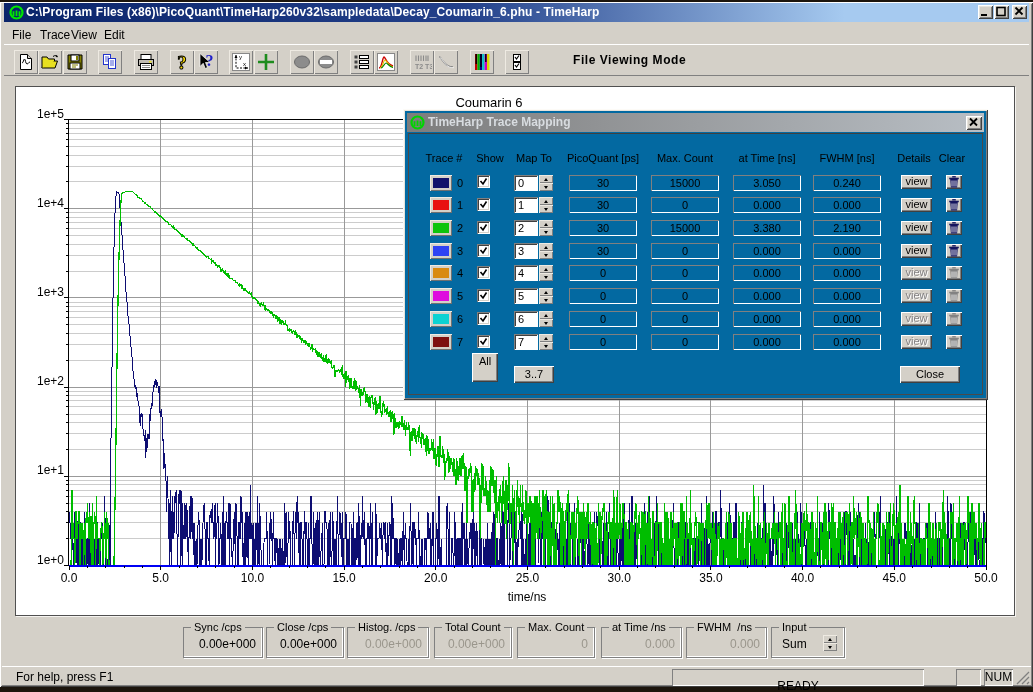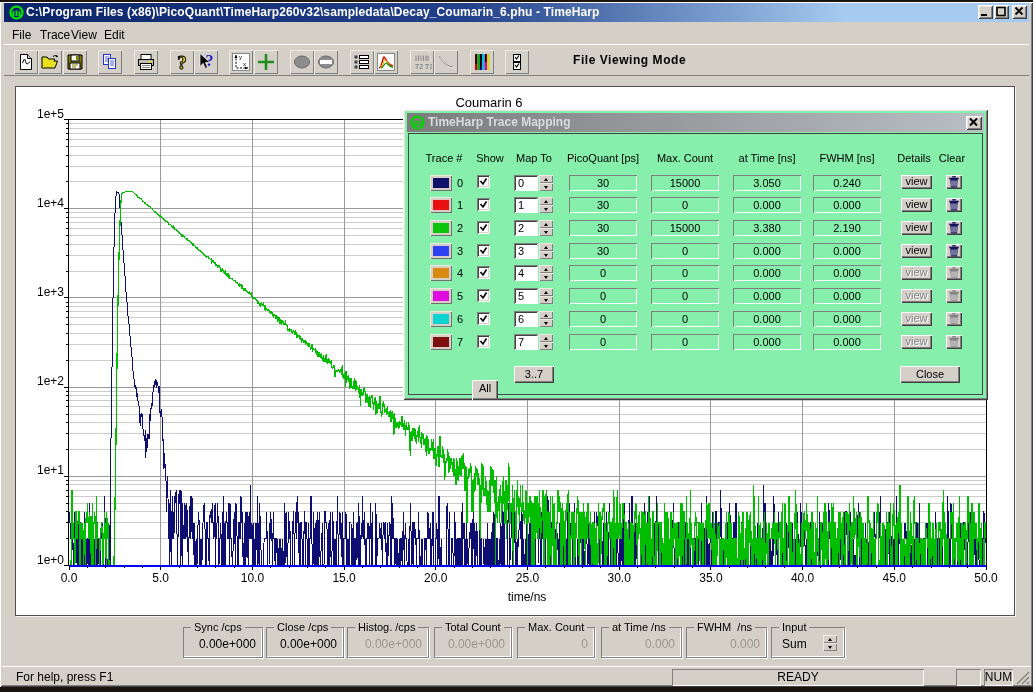--- a/index.html
+++ b/index.html
@@ -21,21 +21,21 @@
 .tbtn svg{position:absolute;left:2px;top:2px}
 #fvm{position:absolute;left:569px;top:8px;font-size:12px;font-weight:bold;color:#000;letter-spacing:.55px}
 #chartpanel{position:absolute;left:15px;top:86px;width:1000px;height:530px;background:#fff;
  border:1px solid #505050;box-shadow:1px 1px 0 #f6f4f0}
 .gb{position:absolute;border:1px solid #808080;box-shadow:inset -1px -1px 0 #fff,1px 1px 0 #fff;height:31px}
 .gb .lab{position:absolute;top:-7px;left:7px;background:#d4d0c8;padding:0 3px;font-size:11px;color:#000;white-space:nowrap}
 .gb .val{position:absolute;right:6px;top:9px;font-size:12px;color:#000}
 .gb .valg{position:absolute;right:6px;top:9px;font-size:12px;color:#9a968c}
 #statusbar{position:absolute;left:2px;top:666px;width:1029px;height:20px;border-top:1px solid #fff;font-size:12px;color:#000}
 .sunkbox{position:absolute;top:2px;height:17px;box-shadow:inset 1px 1px 0 #808080,inset -1px -1px 0 #fff;font-size:12px}
-#dlg{position:absolute;left:403px;top:109px;width:585px;height:291px;background:#86efac;
+#dlg{position:absolute;left:403px;top:109px;width:585px;height:291px;background:#0369a1;
  box-shadow:inset 1px 1px 0 #fdfbf7,inset -1px -1px 0 #404040,inset 2px 2px 0 #e8e4dc,inset -2px -2px 0 #808080}
 #dlgtitle{position:absolute;left:4px;top:4px;width:577px;height:19px;
  background:linear-gradient(90deg,#7d7d7d,#b8bec4);color:#d8dce0;font-size:12px;font-weight:bold;line-height:19px}
 #dlgclient{position:absolute;left:5px;top:24px;width:575px;height:262px;border:1px solid #4a4a4a;border-top-color:#404040}
 .hdr{position:absolute;top:46px;font-size:11px;color:#000;text-align:center}
 .fld{position:absolute;width:68px;height:16px;box-shadow:inset 1px 1px 0 #808080,inset -1px -1px 0 #fff;
  font-size:11px;text-align:center;line-height:16px;color:#000}
 .mapto{position:absolute;width:24px;height:16px;background:#fff;box-shadow:inset 1px 1px 0 #808080,inset -1px -1px 0 #fff,inset 2px 2px 0 #404040;font-size:11px;line-height:16px;padding-left:4px;color:#000}
 .spin{position:absolute;width:14px;height:16px}
 .spin .u,.spin .d{position:absolute;left:0;width:14px;height:8px;background:#d4d0c8;
@@ -285,21 +285,21 @@
       <div class="u">
         <i></i>
       </div>
       <div class="d">
         <i></i>
       </div>
     </div>
   </div>
  <div id="statusbar">
   <span style="position:absolute;left:14px;top:3px">For help, press F1</span>
-  <div class="sunkbox" style="left:670px;width:252px;text-align:center;padding-top:1px">READY</div>
+  <div class="sunkbox" style="left:670px;width:252px;text-align:center;padding-top:10px">READY</div>
   <div class="sunkbox" style="left:954px;width:25px"></div>
   <div class="sunkbox" style="left:982px;width:29px;text-align:center;padding-top:1px">NUM</div>
   <svg style="position:absolute;left:1014px;top:4px" width="14" height="14">
       <path d="M13 1L1 13M13 6L6 13M13 11L11 13" stroke="#808080" stroke-width="1.3"></path>
     </svg>
  </div>
  <div id="dlg">
     <div id="dlgtitle">
       <svg style="position:absolute;left:3px;top:2px" width="15" height="15" viewBox="0 0 15 15">
         <circle cx="7.5" cy="7.5" r="6" fill="none" stroke="#00d400" stroke-width="2.2"></circle>
@@ -563,16 +563,16 @@
     <div class="fld" style="left:248px;top:225px">0</div>
     <div class="fld" style="left:330px;top:225px">0.000</div>
     <div class="fld" style="left:410px;top:225px">0.000</div>
     <div class="btn dis" style="left:498px;top:226px;width:31px;height:14px;line-height:13px">view</div>
     <div class="btn dis" style="left:543px;top:226px;width:16px;height:14px;padding-top:1px"><svg width="14" height="12" viewBox="0 0 14 12">
         <path d="M3.2 3h7.6l-.7 8.5H3.9z" fill="#828282"></path>
         <path d="M2.2 2.5h9.6" stroke="#828282" stroke-width="1.6"></path>
         <path d="M5.2 0.8h3.6" stroke="#828282" stroke-width="1.4"></path>
         <path d="M5 4.5v6M7 4.5v6M9 4.5v6" stroke="#fff" stroke-width=".8"></path>
       </svg></div>
-    <div class="btn" style="left:69px;top:271px;width:26px;height:20px;line-height:16px">All</div>
+    <div class="btn" style="left:69px;top:244px;width:26px;height:29px;line-height:16px">All</div>
     <div class="btn" style="left:111px;top:257px;width:40px;height:17px;line-height:16px">3..7</div>
     <div class="btn" style="left:497px;top:257px;width:60px;height:17px;line-height:16px">Close</div>
   </div>
 
 </body></html>

